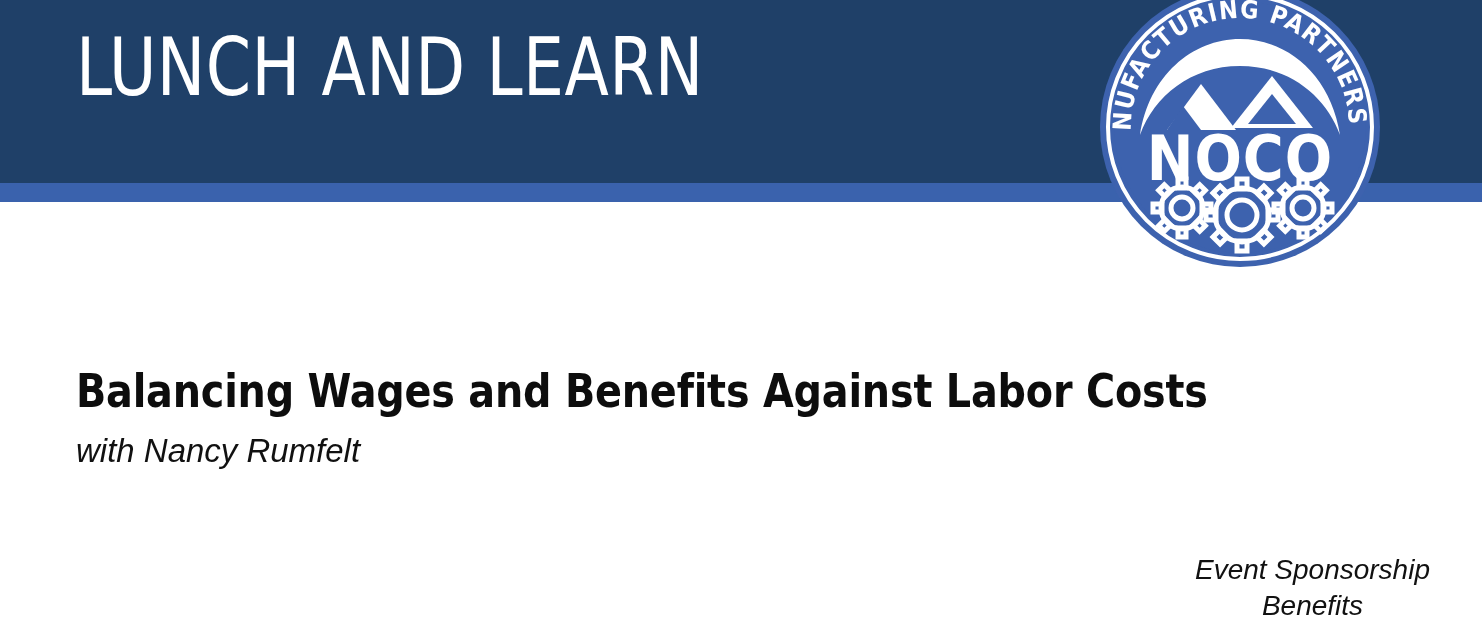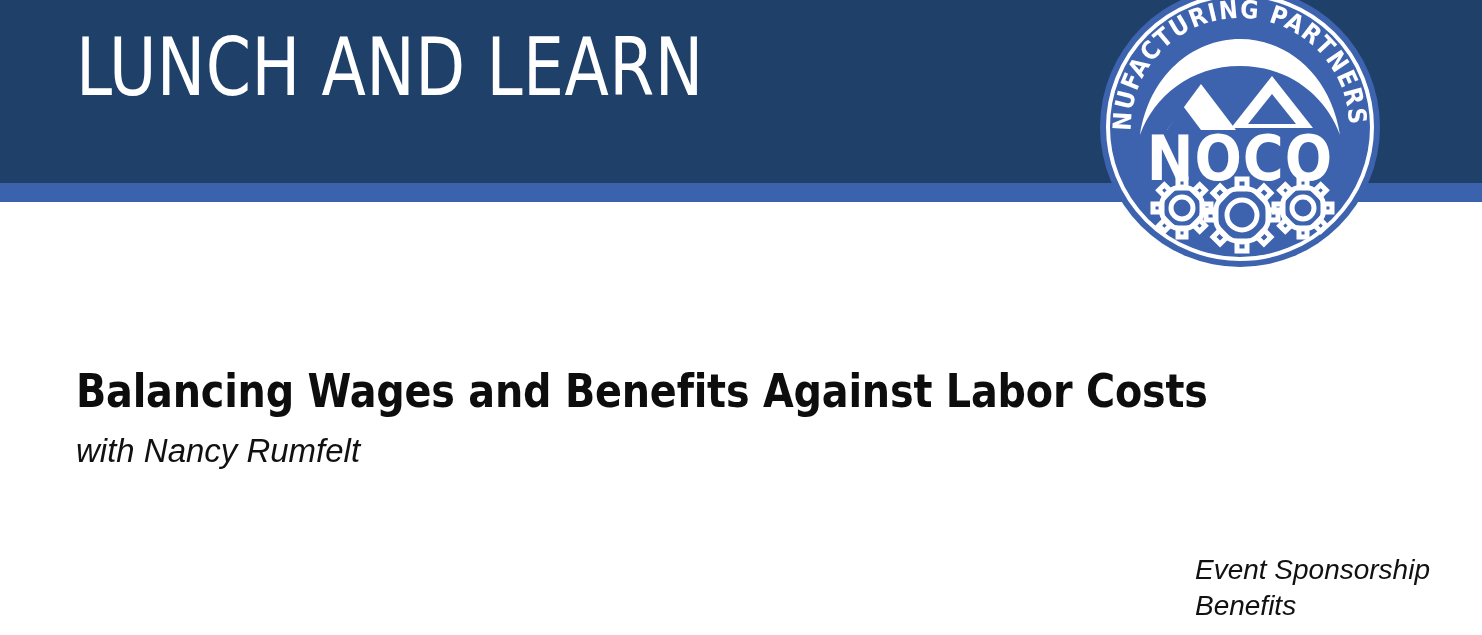--- a/index.html
+++ b/index.html
@@ -94,21 +94,21 @@
     color: #111111;
     white-space: nowrap;
     transform: scaleX(0.97);
     transform-origin: left top;
   }
 
   .sponsorship {
     position: absolute;
     right: 92px;
     top: 552px;
-    text-align: left;
+    text-align: center;
     font-family: "Liberation Sans", sans-serif;
     font-size: 28px;
     line-height: 36px;
     font-weight: 400;
     font-style: italic;
     color: #111111;
     white-space: nowrap;
   }
   .sponsorship .line { display: block; }
 </style>

